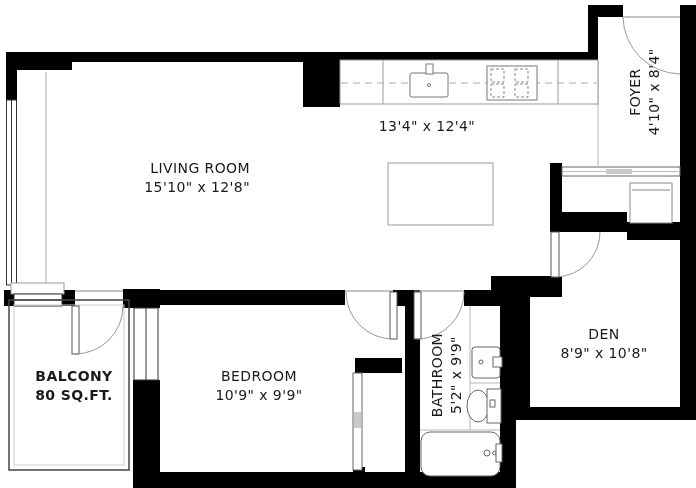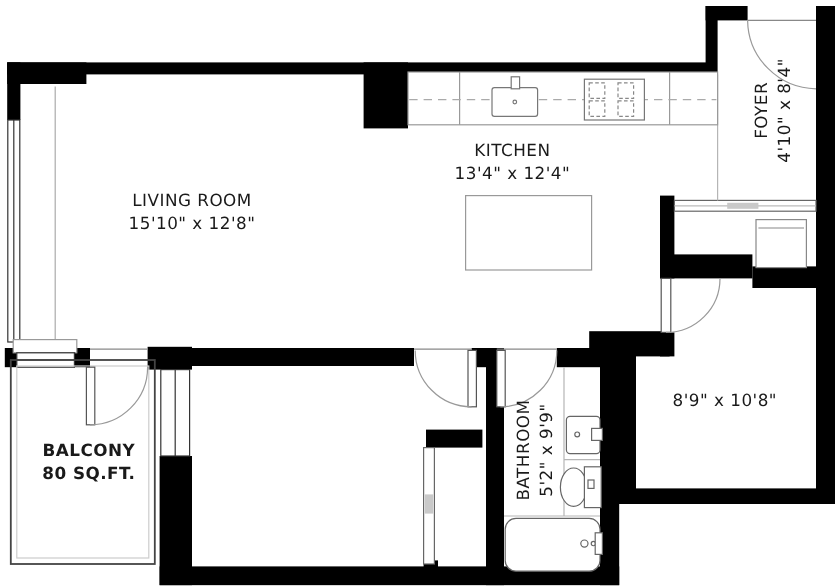--- a/index.html
+++ b/index.html
@@ -164,39 +164,43 @@
         <rect x="490" y="400" width="5" height="7" fill="none"></rect>
       </g>
       <g>
         <rect x="472" y="347" width="28" height="31" rx="3"></rect>
         <circle cx="481" cy="362" r="2" fill="none"></circle>
         <rect x="493" y="357" width="9" height="10"></rect>
       </g>
     </g>
   </svg>
 
-  <div class="label" style="left:70px;top:159px;width:180px;">
+  <div class="label" style="left:70px;top:159px;width:180px;text-align:right;">
     <span>LIVING ROOM</span>
     <span>15'10" x 12'8"</span>
   </div>
 
   <div class="label" style="left:337px;top:117px;width:180px;">
-    <span>KITCHEN</span>
     <span>13'4" x 12'4"</span>
   </div>
 
   <div class="label rot" style="left:586px;top:72px;width:120px;height:40px;">
     <span>FOYER</span>
     <span>4'10" x 8'4"</span>
   </div>
 
   <div class="label" style="left:514px;top:325px;width:180px;">
+    <span>DEN</span>
     <span>8'9" x 10'8"</span>
   </div>
 
+  <div class="label" style="left:169px;top:367px;width:180px;">
+    <span>BEDROOM</span>
+    <span>10'9" x 9'9"</span>
+  </div>
 
   <div class="label rot" style="left:378px;top:355px;width:140px;height:40px;">
     <span>BATHROOM</span>
     <span>5'2" x 9'9"</span>
   </div>
 
   <div class="label" style="left:14px;top:367px;width:120px;font-weight:bold;">
     <span>BALCONY</span>
     <span>80 SQ.FT.</span>
   </div>

